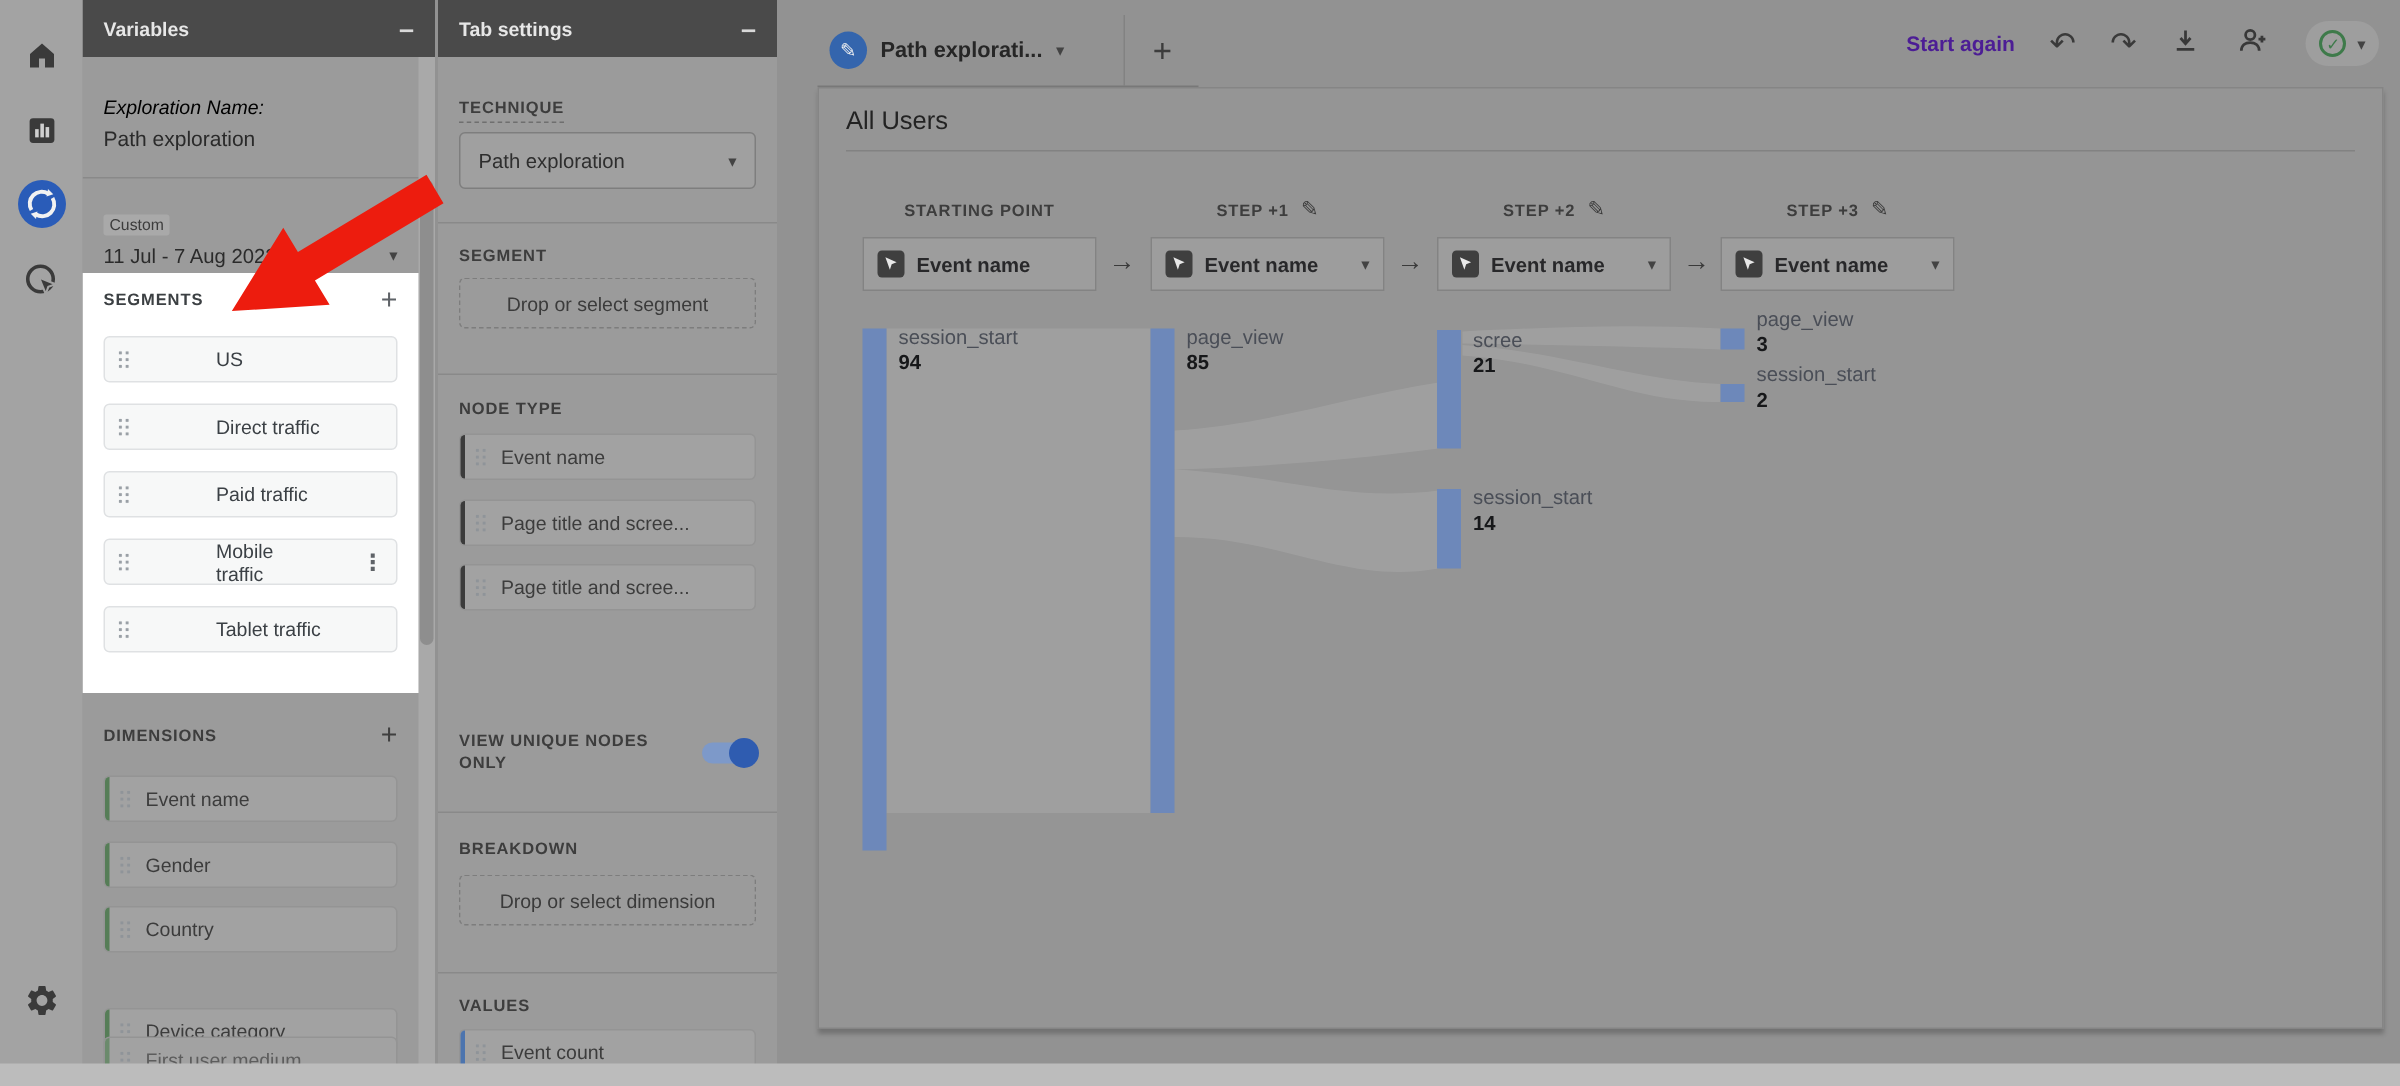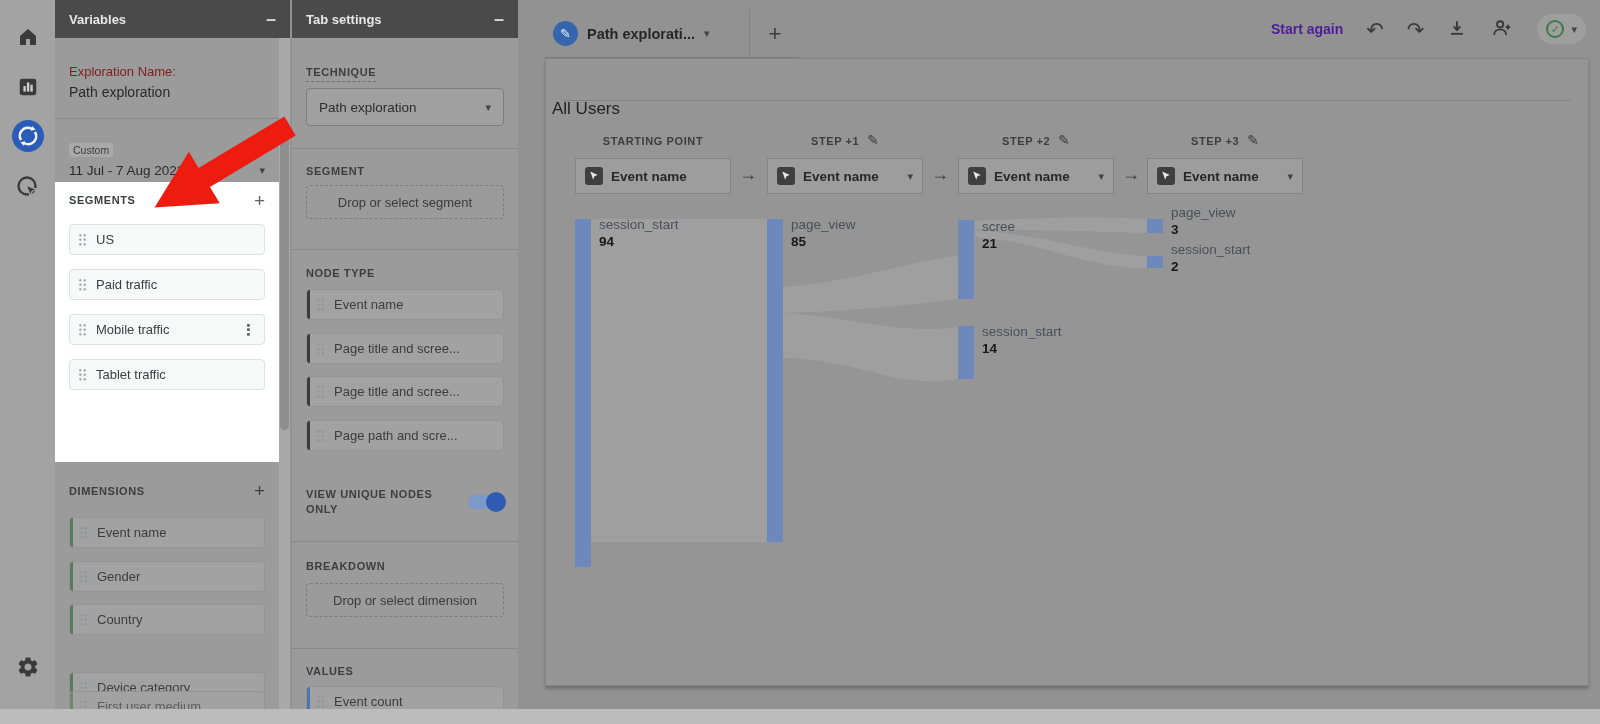--- a/index.html
+++ b/index.html
@@ -28,21 +28,21 @@
   .dashedbox{box-sizing:border-box;border:1px dashed #7d7d7d;border-radius:4px;height:34px;
              display:flex;align-items:center;justify-content:center;font-size:13px;color:#3b3b3b;cursor:pointer;}
   .caret{font-size:11px;color:#434343;}
   
   .highlight{position:absolute;left:0;top:182px;width:224px;height:280px;background:#ffffff;z-index:6;
              padding:0 14px;box-sizing:border-box;}
   .hl-row{display:flex;align-items:center;justify-content:space-between;margin-top:8px;height:20px;}
   .hl-row .caps{color:#3c4043;}
   .hl-row .plusbtn{color:#5f6368;}
   .wchip{display:flex;align-items:center;box-sizing:border-box;height:31px;border:1px solid #dfe1e3;
-         border-radius:4px;background:#f7f8f8;padding:0 8px;font-size:13px;color:#3b4045;margin-top:14px;cursor:pointer;}
+         border-radius:4px;background:#f7f8f8;padding:0 8px;font-size:13px;color:#3b4045;margin-top:14px;cursor:pointer;gap:48px;}
   .wchip .dots{background-image:radial-gradient(circle,#9aa0a6 1.1px,transparent 1.3px);}
   .morev{margin-left:auto;color:#5f6368;font-size:15px;font-weight:700;cursor:pointer;}
   .vscrollbar{position:absolute;right:0;top:38px;width:11px;bottom:0;background:#a9a9a9;}
   .vthumb{position:absolute;left:1px;right:1px;top:82px;height:310px;background:#8e8e8e;border-radius:5px;}
   
   .ts-item{position:absolute;left:14px;right:14px;}
   .techlabel{border-bottom:1px dashed #6f6f6f;padding-bottom:3px;display:inline-block;}
   .select{box-sizing:border-box;height:38px;border:1px solid #7e7e7e;border-radius:4px;background:#a0a0a0;
           display:flex;align-items:center;justify-content:space-between;padding:0 12px;font-size:13.5px;color:#2e2e2e;cursor:pointer;}
   .toggle{position:relative;width:36px;height:14px;border-radius:7px;background:#7d99c9;flex:none;cursor:pointer;}
@@ -57,36 +57,36 @@
           font-size:22px;color:#3c3c3c;border-left:1px solid #828282;cursor:pointer;}
   .tabline{position:absolute;left:27px;top:57px;width:254px;height:1px;background:#787878;}
   .toolbar{position:absolute;right:14px;top:0;height:58px;display:flex;align-items:center;gap:23px;}
   .startagain{font-size:14px;font-weight:700;color:#4c1d95;cursor:pointer;}
   .tbicon{font-size:21px;color:#3a3a3a;cursor:pointer;line-height:1;}
   .pill{display:flex;align-items:center;gap:7px;background:#9e9e9e;border-radius:16px;height:30px;padding:0 9px;cursor:pointer;}
   .checkcircle{width:18px;height:18px;border-radius:50%;border:2px solid #3e7a4a;color:#3e7a4a;font-size:11px;
                display:flex;align-items:center;justify-content:center;font-weight:700;box-sizing:border-box;}
   .canvas{position:absolute;left:27px;top:58px;width:1044px;height:628px;background:#959595;
           border:1px solid #858585;box-shadow:0 3px 3px rgba(0,0,0,.22);box-sizing:border-box;}
-  .canvtitle{position:absolute;left:6px;top:12px;font-size:17px;color:#232323;margin-top:28px;}
+  .canvtitle{position:absolute;left:18px;top:12px;font-size:17px;color:#232323;}
   .canvrule{position:absolute;left:18px;right:18px;top:41px;height:1px;background:#828282;}
   .stephead{position:absolute;top:72px;width:156px;text-align:center;white-space:nowrap;}
   .stephead .pencil{font-size:14px;color:#3a3a3a;margin-left:8px;cursor:pointer;}
   .nodechip{position:absolute;top:99px;width:156px;height:36px;box-sizing:border-box;border:1px solid #838383;
             background:#9d9d9d;display:flex;align-items:center;gap:8px;padding:0 9px;cursor:pointer;}
   .nodechip .sq{width:18px;height:18px;border-radius:3px;background:#3f3f3f;flex:none;display:flex;align-items:center;justify-content:center;}
   .nodechip .lbl{font-size:13.5px;font-weight:700;color:#28282a;flex:1;}
   .stéparrow,.steparrow{position:absolute;top:105px;font-size:18px;color:#3a3a3a;}
   .sbar{position:absolute;width:16px;background:#6d88ba;}
   .nlabel{position:absolute;font-size:13.5px;color:#4a4e57;line-height:17px;white-space:nowrap;}
   .nlabel b{display:block;color:#17181a;font-size:13.5px;}
   .links{position:absolute;left:0;top:0;pointer-events:none;}
   .bottomstrip{position:absolute;left:0;bottom:0;width:1600px;height:15px;background:#bcbcbc;z-index:40;}
   .redarrow{position:absolute;left:0;top:0;z-index:60;pointer-events:none;}
-  .namelbl{font-size:13px;color:#7f1d1d;}
+  .namelbl{font-size:13px;color:#000000;font-style:italic;}
   .nameval{font-size:14px;color:#2a2a2a;margin-top:5px;}
   .customchip{display:inline-block;background:#a9a9a9;border-radius:2px;font-size:10.5px;color:#3c3c3c;padding:1px 4px;}
   .daterow{display:flex;align-items:center;justify-content:space-between;margin-top:5px;font-size:13.5px;color:#2b2b2b;}
 </style>
 </head>
 <body>
 
 <div class="stage">
 
   <aside class="rail">
@@ -156,20 +156,24 @@
       <div class="hl-row">
         <span class="caps">SEGMENTS</span>
         <span class="plusbtn">+</span>
       </div>
       <div class="wchip">
         <span class="dots"></span>
         <span>US</span>
       </div>
       <div class="wchip">
         <span class="dots"></span>
+        <span>Direct traffic</span>
+      </div>
+      <div class="wchip">
+        <span class="dots"></span>
         <span>Paid traffic</span>
       </div>
       <div class="wchip">
         <span class="dots"></span>
         <span>Mobile traffic</span>
         <span class="morev">⋮</span>
       </div>
       <div class="wchip">
         <span class="dots"></span>
         <span>Tablet traffic</span>
@@ -234,25 +238,20 @@
     </div>
     <div class="ts-item chip" style="top:333px">
       <span class="bar" style="background:#3b3b3b"></span>
         <span class="dots"></span>
       <span>Page title and scree...</span>
     </div>
     <div class="ts-item chip" style="top:376px">
       <span class="bar" style="background:#3b3b3b"></span>
         <span class="dots"></span>
       <span>Page title and scree...</span>
-    </div>
-    <div class="ts-item chip" style="top:420px">
-      <span class="bar" style="background:#3b3b3b"></span>
-        <span class="dots"></span>
-      <span>Page path and scre...</span>
     </div>
     <div class="ts-item" style="top:487px;display:flex;align-items:center;justify-content:space-between;">
       <span class="caps" style="width:130px;line-height:15px;">VIEW UNIQUE NODES ONLY</span>
       <span class="toggle">
           <span class="knob"></span>
         </span>
     </div>
     <div class="divider" style="top:541px"></div>
     <div class="ts-item" style="top:556px"><span class="caps">BREAKDOWN</span></div>
     <div class="ts-item dashedbox" style="top:583px">

